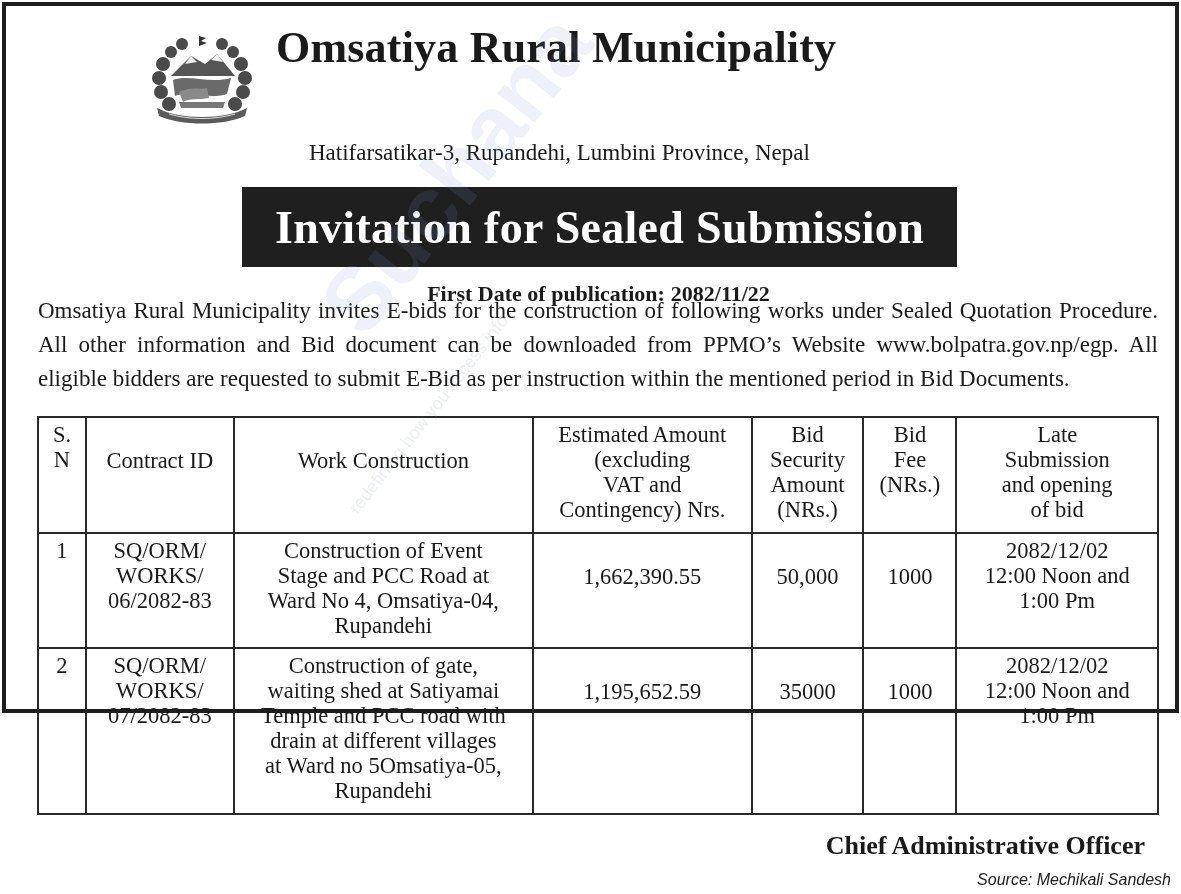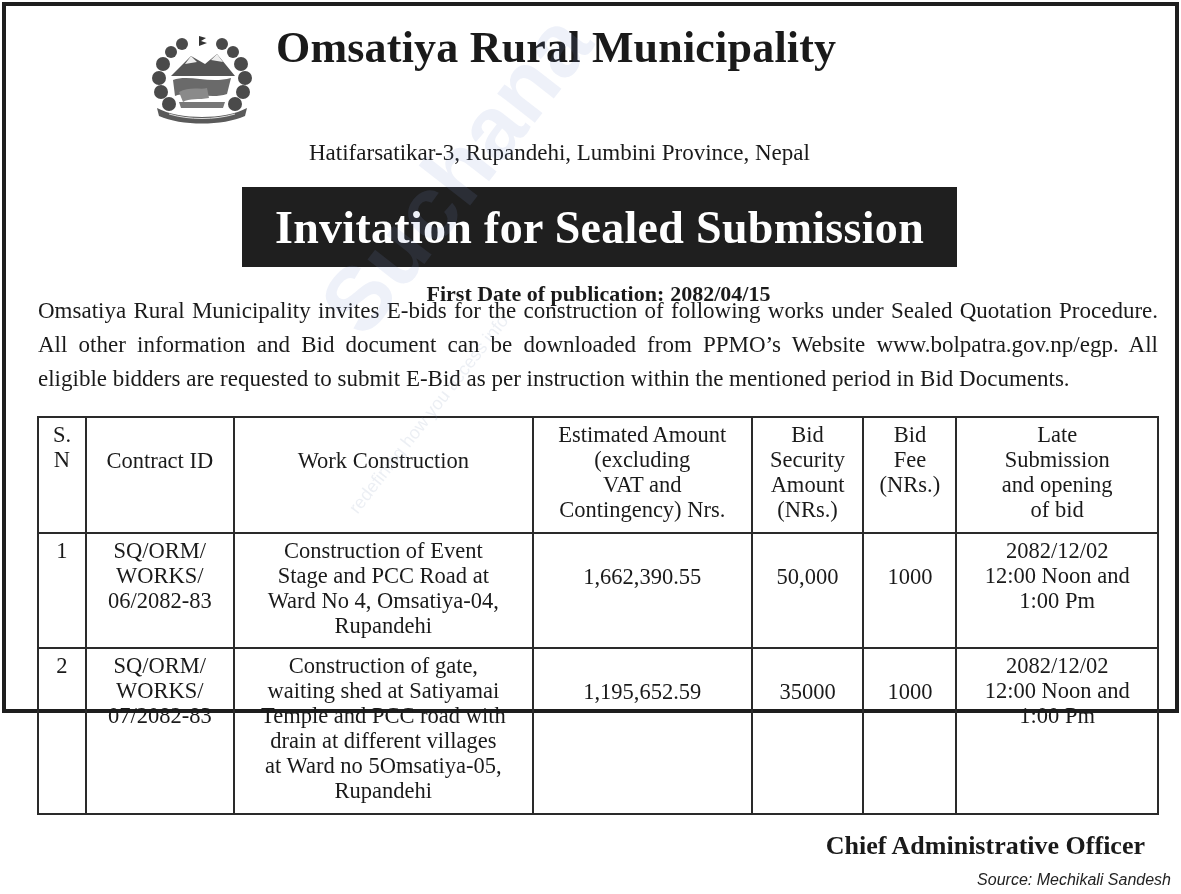--- a/index.html
+++ b/index.html
@@ -111,21 +111,21 @@
   </svg>
 
   <div class="title">Omsatiya Rural Municipality</div>
   <div class="address">Hatifarsatikar-3, Rupandehi, Lumbini Province, Nepal</div>
 
   <div class="banner">
     <span>Invitation for Sealed Submission</span>
   </div>
 
   <div class="pubdate">
-    <span style="margin-left:0">First Date of publication:</span><span>2082/04/15</span>
+    <span style="margin-left:0">First Date of publication:</span><span>2082/11/22</span>
   </div>
 
   <p class="intro">Omsatiya Rural Municipality invites E-bids for the construction of following works under Sealed Quotation Procedure. All other information and Bid document can be downloaded from PPMO’s Website www.bolpatra.gov.np/egp. All eligible bidders are requested to submit E-Bid as per instruction within the mentioned period in Bid Documents.</p>
 
   <table class="works">
     <colgroup>
       <col style="width:48px">
         <col style="width:148px">
         <col style="width:300px">
         <col style="width:219px">

